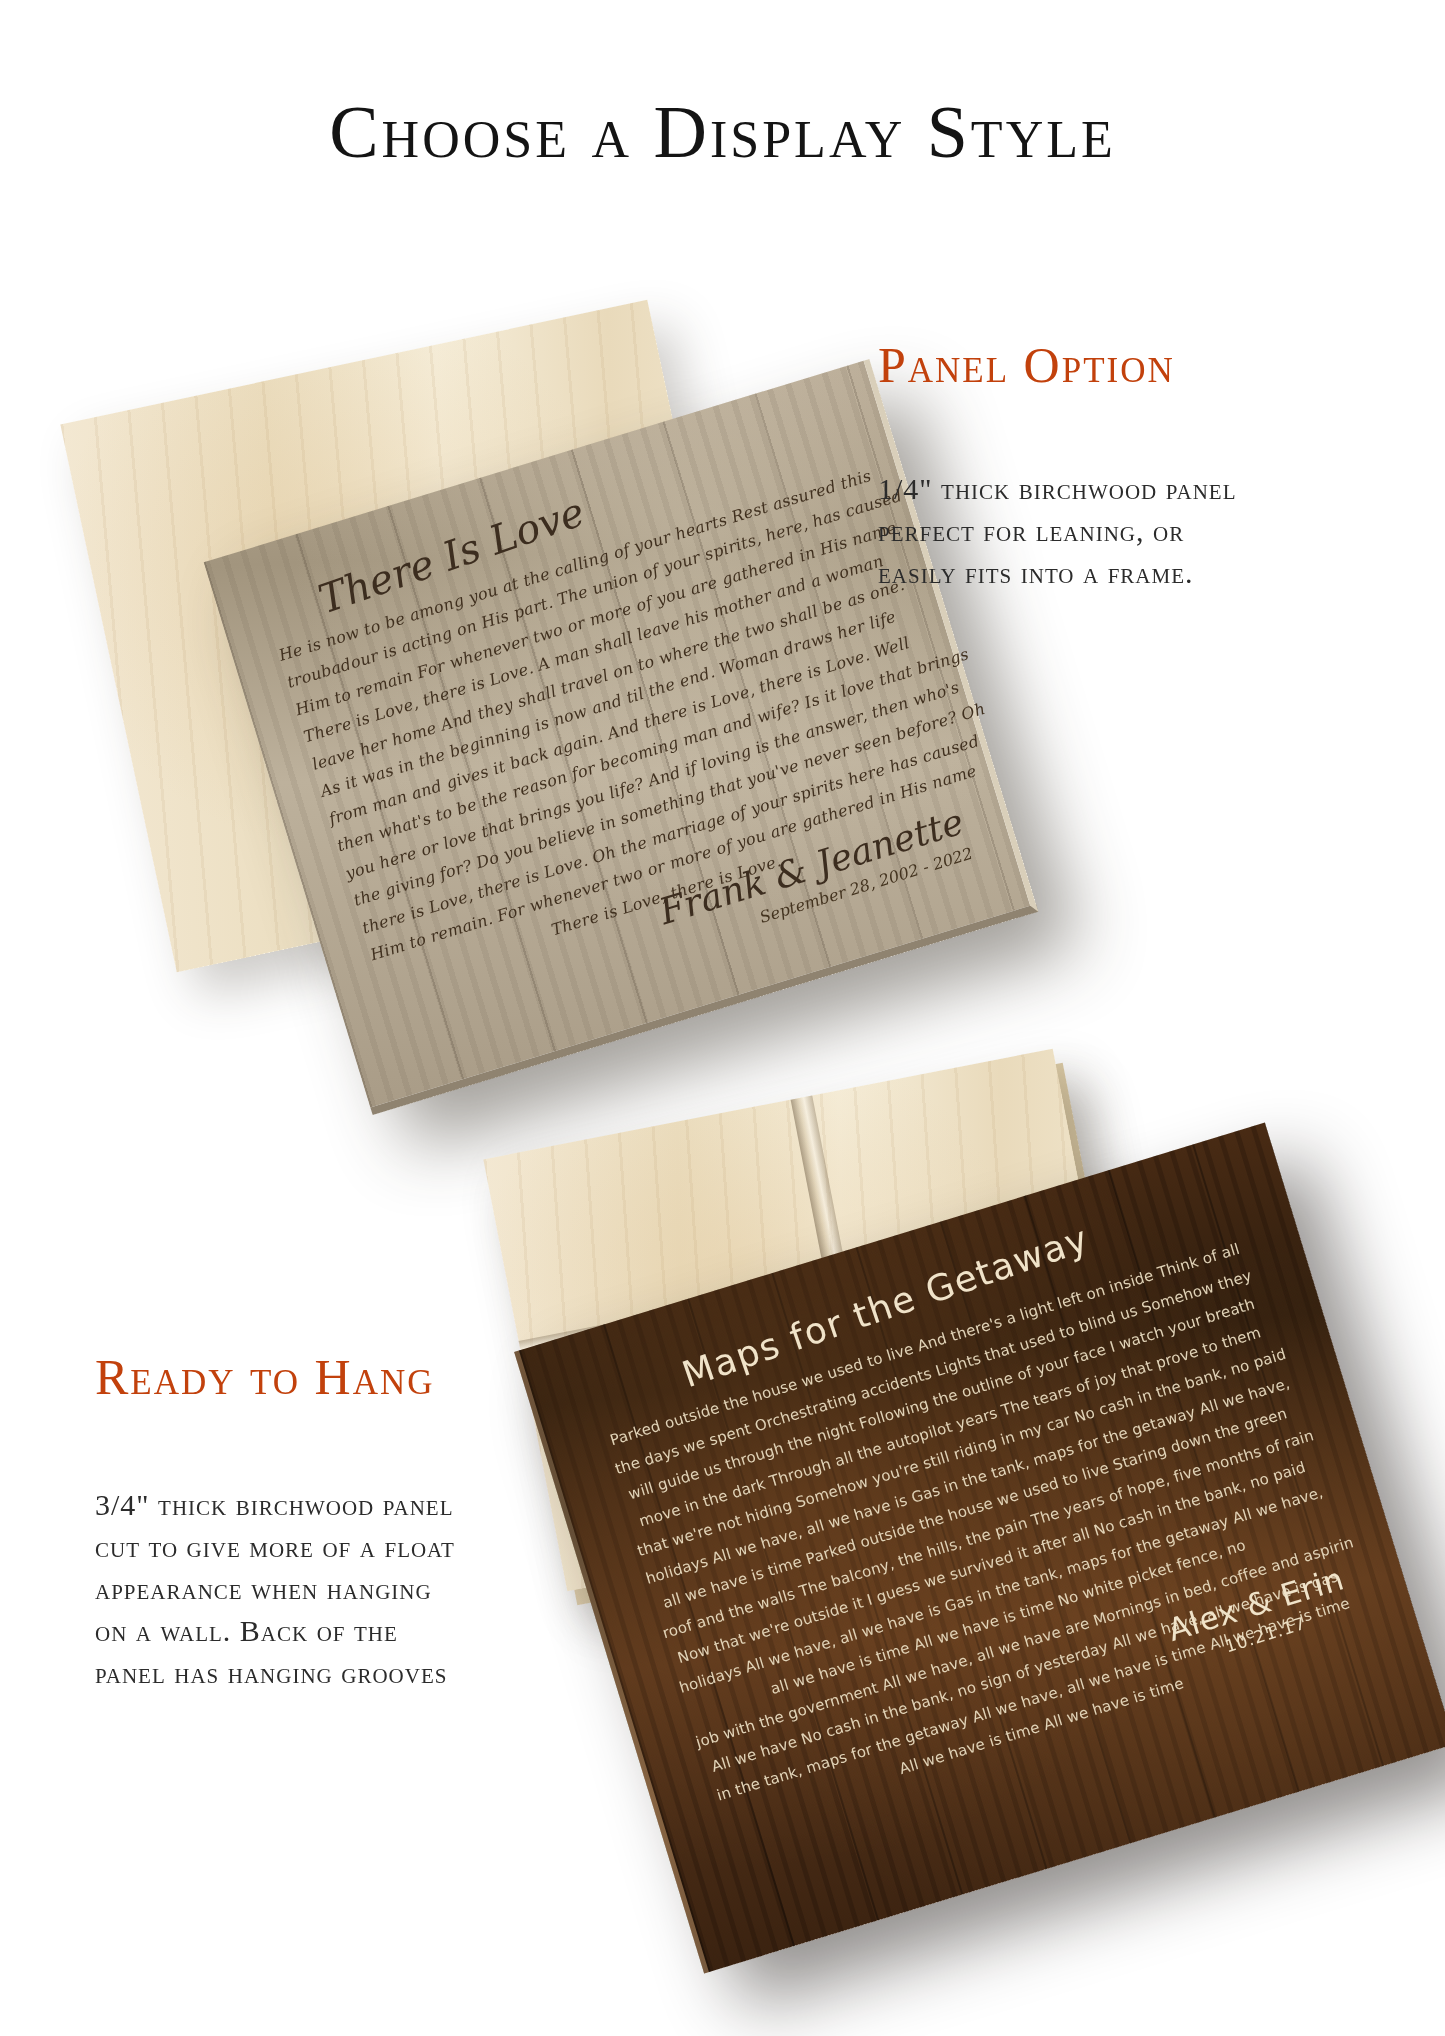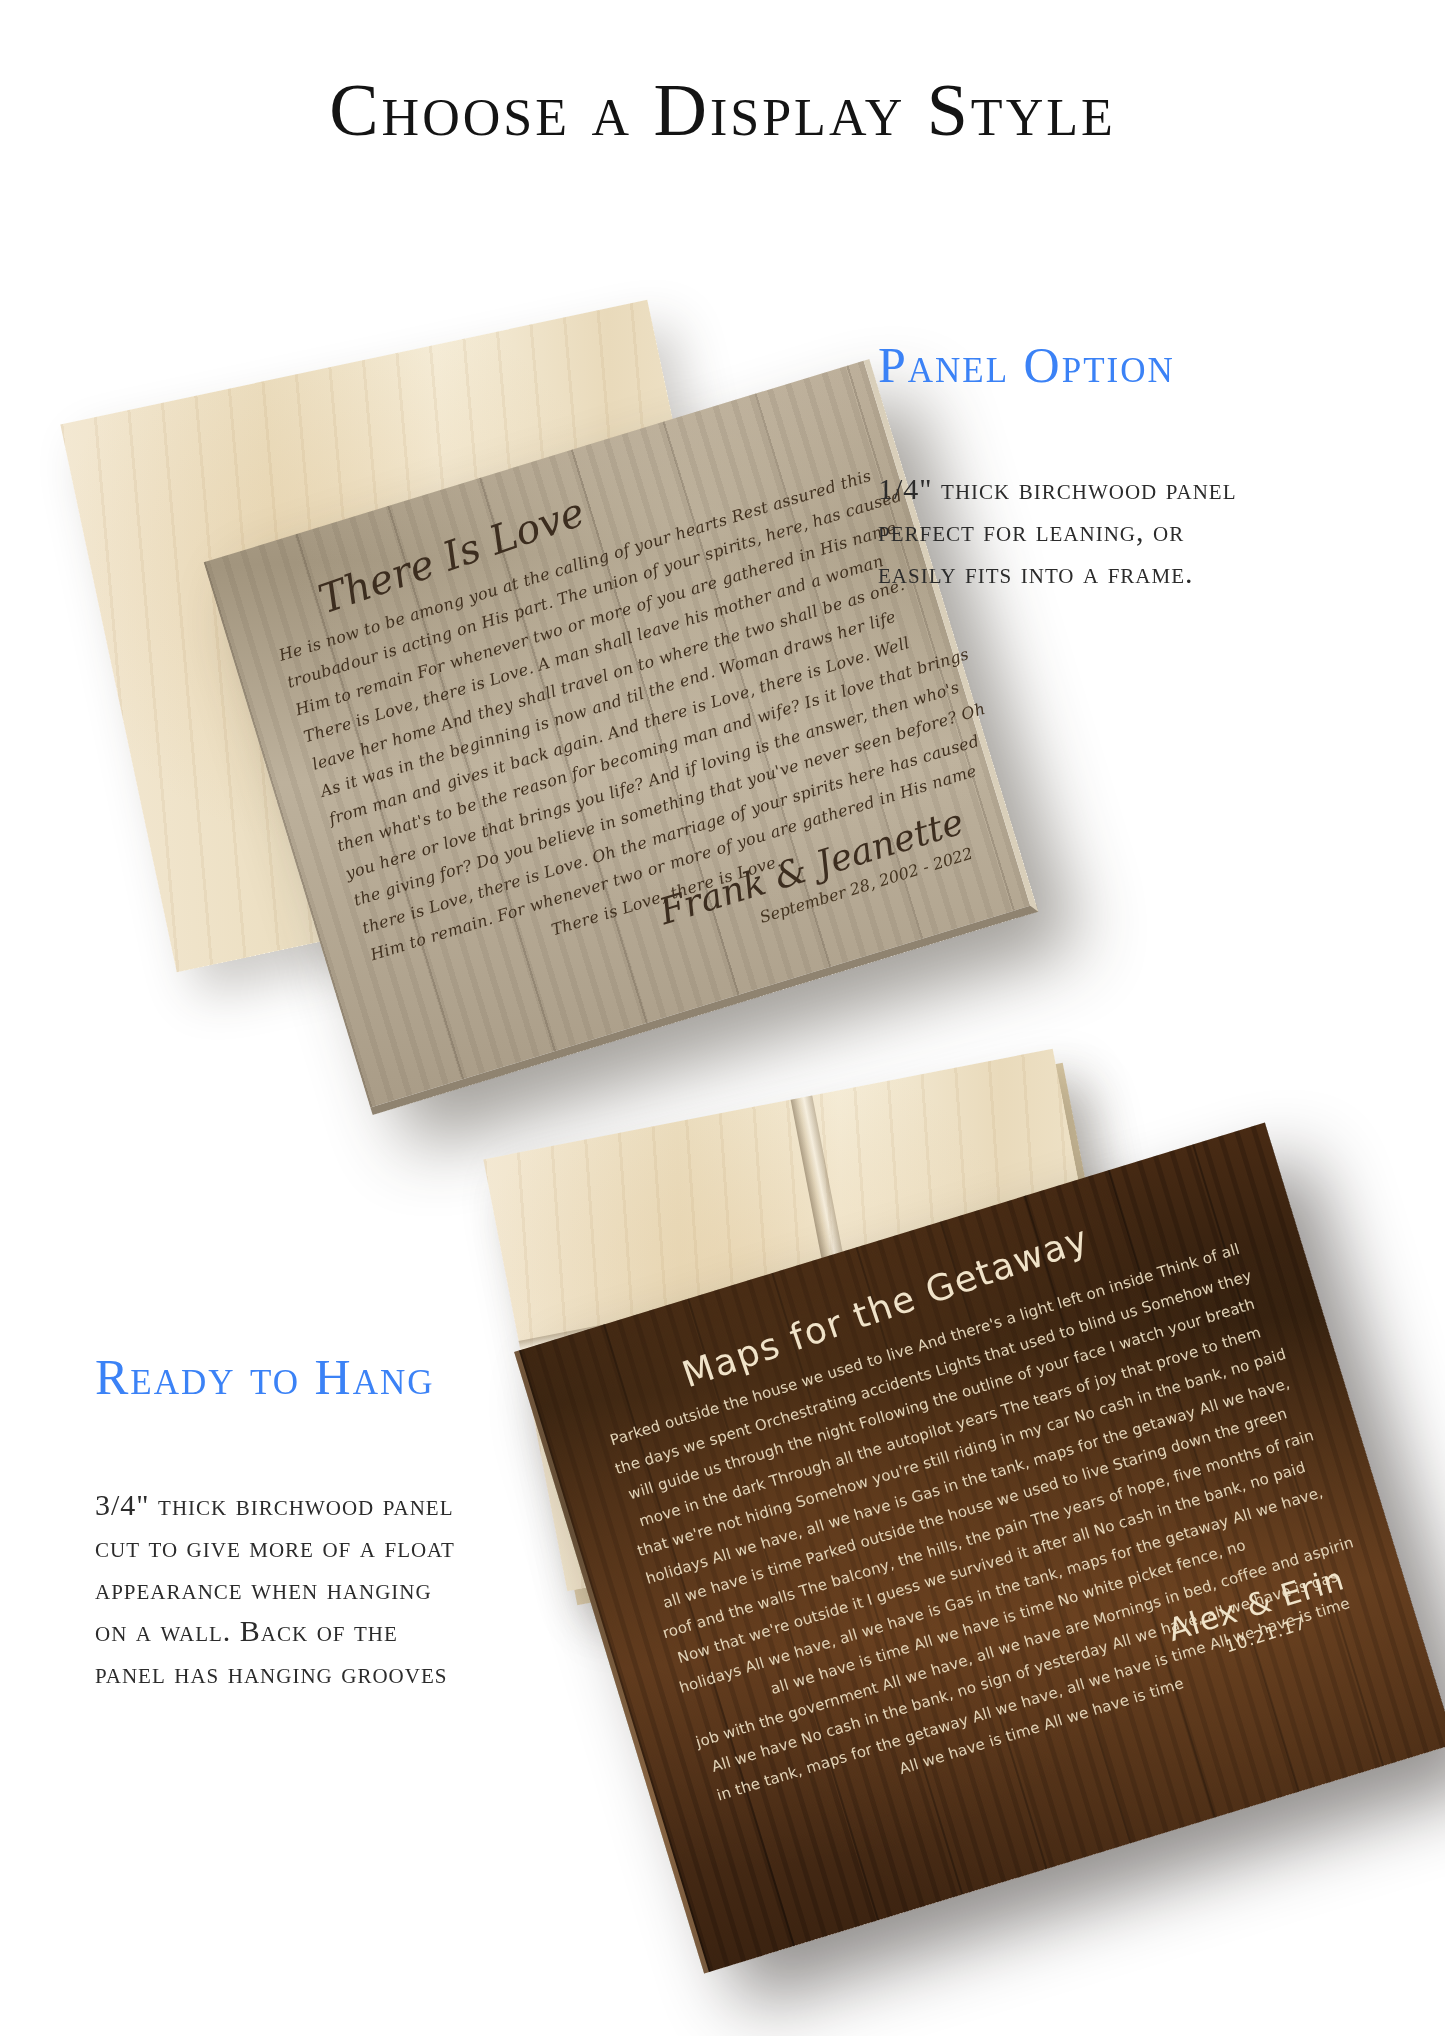--- a/index.html
+++ b/index.html
@@ -2,25 +2,25 @@
 <html><head>
 <meta charset="utf-8">
 <style>
   html,body{margin:0;padding:0;}
   body{
     width:1445px;height:2036px;position:relative;background:#ffffff;
     font-family:"Liberation Serif", serif;overflow:hidden;color:#1c1c1c;
   }
   
   .main-title{
-    position:absolute;top:68px;left:0;width:100%;text-align:center;
+    position:absolute;top:90px;left:0;width:100%;text-align:center;
     font-size:74px;font-variant:small-caps;letter-spacing:3px;color:#141414;font-weight:500;
   }
   .col-heading{
-    position:absolute;font-size:50px;font-variant:small-caps;letter-spacing:2px;color:#3b82f6;font-weight:500;
+    position:absolute;font-size:50px;font-variant:small-caps;letter-spacing:2px;color:#c2410c;font-weight:500;
   }
   .heading-panel-option{left:878px;top:336px;}
   .heading-ready{left:95px;top:1348px;}
   .col-desc{
     position:absolute;font-size:30px;line-height:1.4;font-variant:small-caps;
     letter-spacing:1px;color:#2b2b2b;
   }
   .desc-panel-option{left:878px;top:468px;}
   .desc-ready{left:95px;top:1484px;}
 

